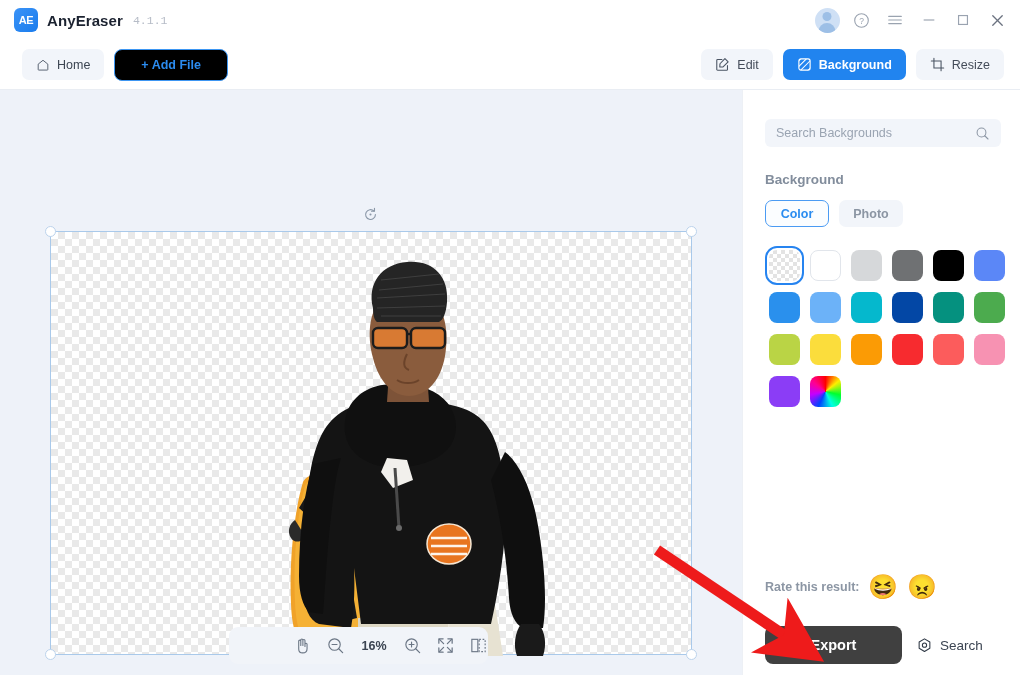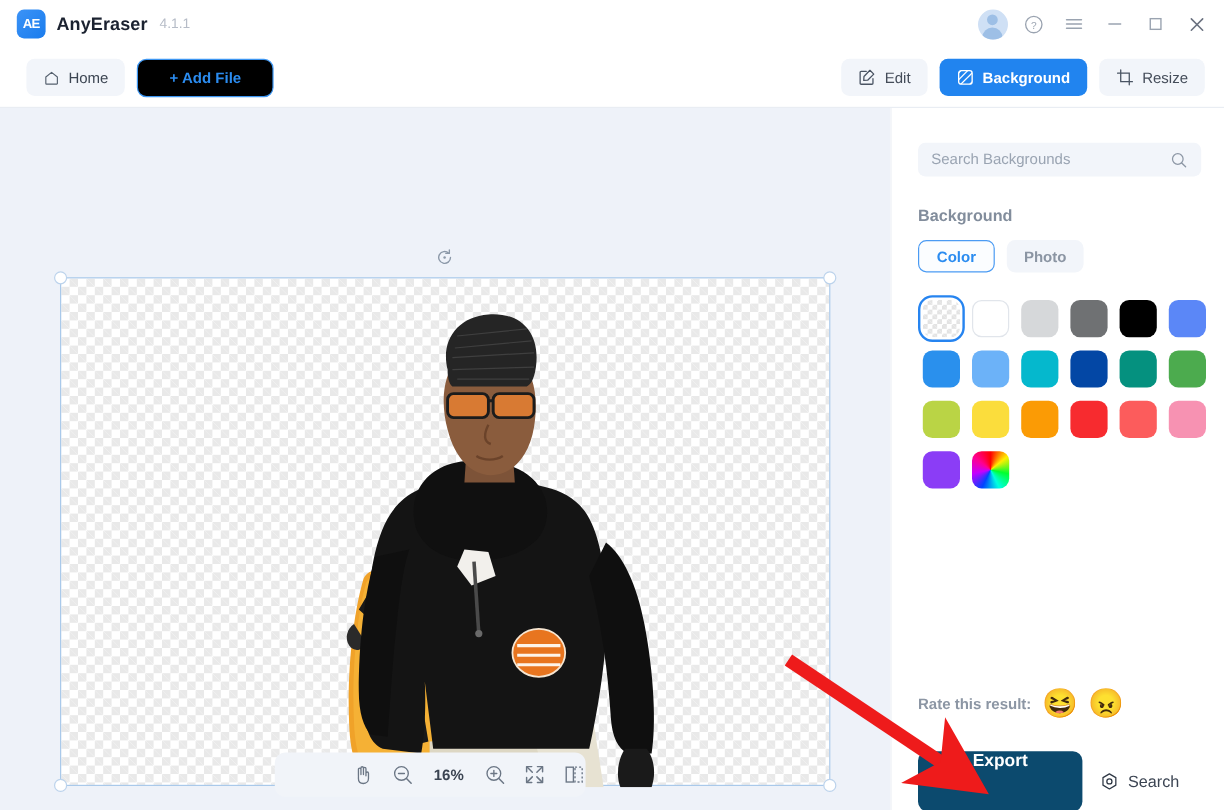--- a/index.html
+++ b/index.html
@@ -19,21 +19,21 @@
   }
   .logo-box {
     width:24px; height:24px; border-radius:6px;
     background:linear-gradient(135deg,#3b93f7,#1a7ced);
     margin-left:14px; display:flex; align-items:center; justify-content:center;
     color:#fff; font-size:11px; font-weight:bold; letter-spacing:-0.5px;
   }
   .app-title {
     margin-left:9px; font-size:15px; font-weight:bold; color:#1b2230; letter-spacing:0.1px;
   }
-  .app-version { margin-left:10px; font-size:11.5px; color:#b6bcc7; }
+  .app-version { margin-left:10px; font-size:11.5px; color:#b6bcc7;font-family:Liberation Mono, monospace; }
   .win-controls {
     margin-left:auto; display:flex; align-items:center; gap:0px; padding-right:6px;
   }
   .wbtn {
     width:34px; height:34px; display:flex; align-items:center; justify-content:center;
     color:#9aa3b0; cursor:default;
   }
   .avatar {
     width:25px; height:25px; border-radius:50%;
     background:#cfe0f5; position:relative; overflow:hidden;
@@ -164,22 +164,22 @@
     position:absolute; left:22px; top:485px; width:236px;
     display:flex; align-items:center; gap:9px;font-weight:bold;
   }
   .rate-label { font-size:12.5px; color:#8c96a4; }
   .emoji { font-size:24px; line-height:1; }
   .export-row {
     position:absolute; left:22px; top:536px; width:248px;
     display:flex; align-items:center; gap:14px;
   }
   .export-btn {
-    width:137px; height:50px; border-radius:8px; background:#0c4a6e; color:#fff;
-    display:flex; justify-content:center;
+    width:137px; height:38px; border-radius:8px; background:#404040; color:#fff;
+    display:flex; align-items:center; justify-content:center;
     font-size:14.5px; font-weight:bold; cursor:default;
   }
   .setting-btn {
     display:flex; align-items:center; gap:7px; color:#3b4452; font-size:13.5px; cursor:default;
   }
 
   
   .arrow-overlay { position:absolute; left:0; top:0; width:1020px; height:675px; pointer-events:none; }
 </style>
 </head>

